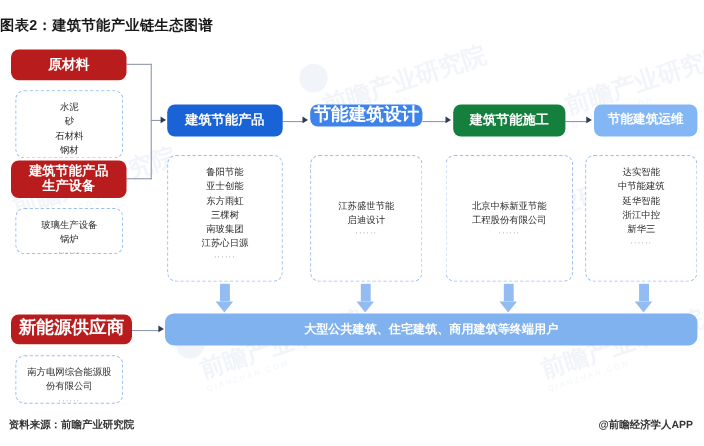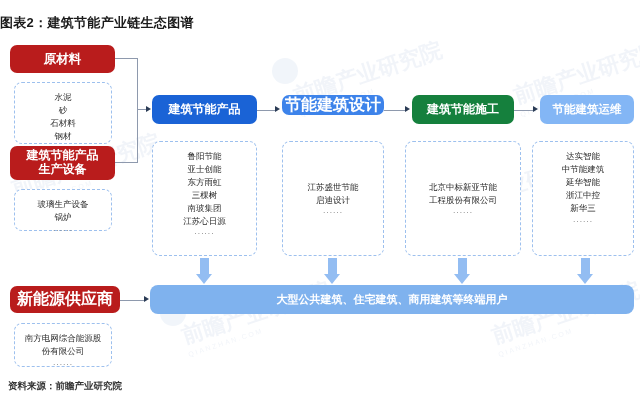--- a/index.html
+++ b/index.html
@@ -248,14 +248,15 @@
   </div>
 
   <div class="gline" style="left:120px; top:299.5px; width:25px; height:1px;"></div>
   <div class="garrow" style="left:144px; top:296px;"></div>
 
   <div class="bottombar" style="left:150px; top:285px; width:484px; height:29px;">
     <span>大型公共建筑、住宅建筑、商用建筑等终端用户</span>
   </div>
 
   <div class="src">资料来源：前瞻产业研究院</div>
+  <div class="brand">@前瞻经济学人APP</div>
 
 </div>
 
 </body></html>

